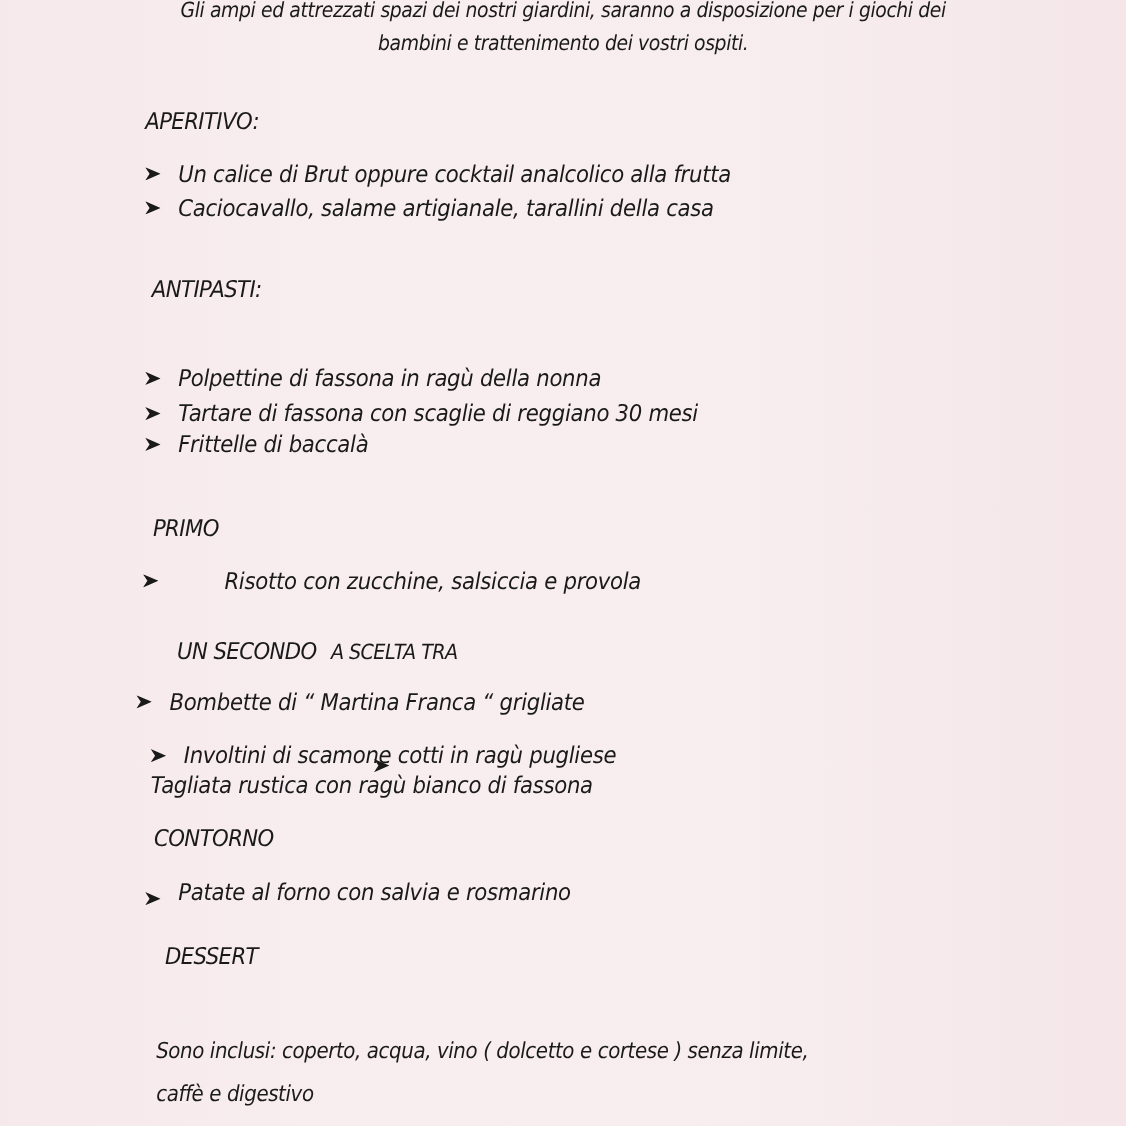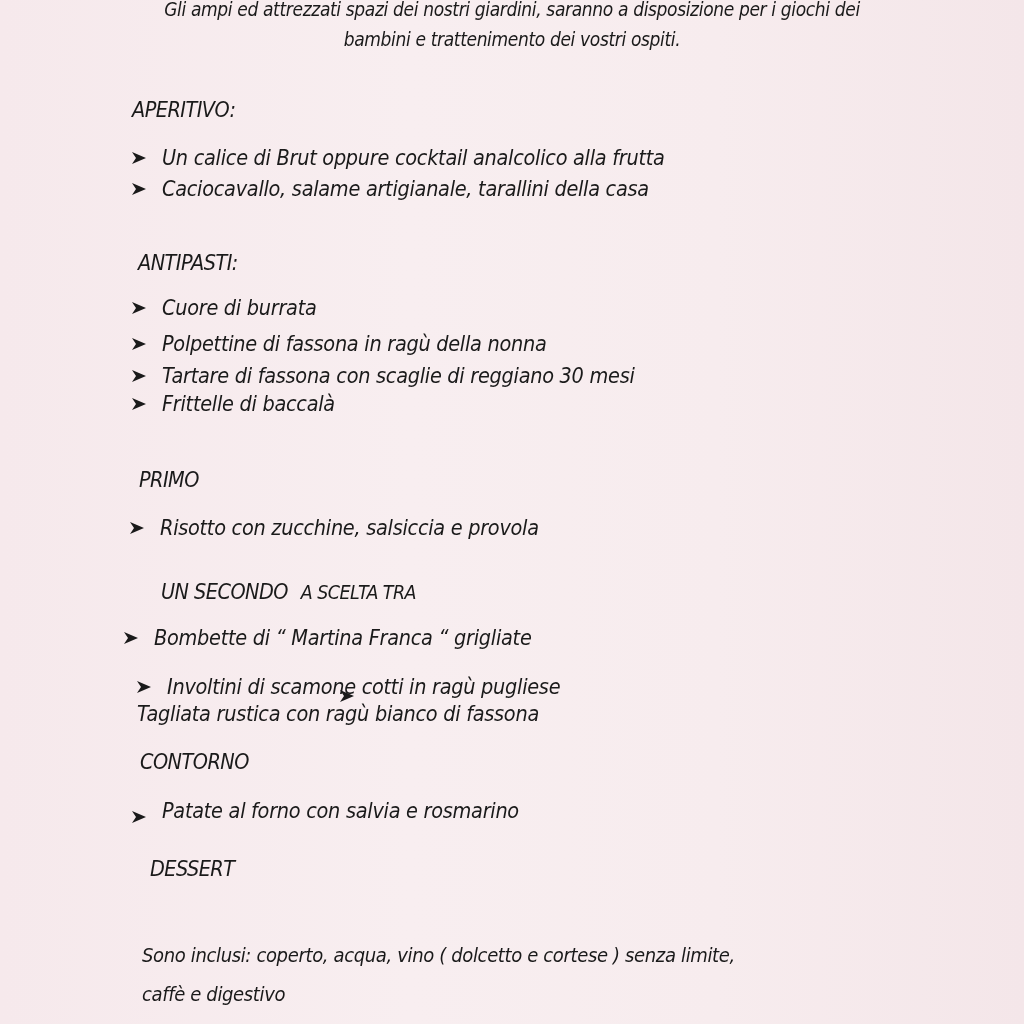--- a/index.html
+++ b/index.html
@@ -102,28 +102,20 @@
   <div class="item" style="left:132px; top:177px;">
     <span class="bullet">
         <svg width="14" height="12" viewBox="0 0 14 12">
           <path d="M0 0 L14 6 L0 12 L4 6 Z" fill="#1a1a1a"></path>
         </svg>
       </span>
     <span class="text">Caciocavallo, salame artigianale, tarallini della casa</span>
   </div>
 
   <div class="heading" style="left:138px; top:251px;">ANTIPASTI:</div>
-  <div class="item" style="left:132px; top:296px;">
-    <span class="bullet">
-        <svg width="14" height="12" viewBox="0 0 14 12">
-          <path d="M0 0 L14 6 L0 12 L4 6 Z" fill="#1a1a1a"></path>
-        </svg>
-      </span>
-    <span class="text">Cuore di burrata</span>
-  </div>
   <div class="item" style="left:132px; top:332px;">
     <span class="bullet">
         <svg width="14" height="12" viewBox="0 0 14 12">
           <path d="M0 0 L14 6 L0 12 L4 6 Z" fill="#1a1a1a"></path>
         </svg>
       </span>
     <span class="text">Polpettine di fassona in ragù della nonna</span>
   </div>
   <div class="item" style="left:132px; top:364px;">
     <span class="bullet">
@@ -136,21 +128,21 @@
   <div class="item" style="left:132px; top:392px;justify-content:flex-end;">
     <span class="bullet">
         <svg width="14" height="12" viewBox="0 0 14 12">
           <path d="M0 0 L14 6 L0 12 L4 6 Z" fill="#1a1a1a"></path>
         </svg>
       </span>
     <span class="text">Frittelle di baccalà</span>
   </div>
 
   <div class="heading" style="left:139px; top:468px;">PRIMO</div>
-  <div class="item" style="left:130px; top:516px;">
+  <div class="item" style="left:130px; top:516px;gap:44px;">
     <span class="bullet">
         <svg width="14" height="12" viewBox="0 0 14 12">
           <path d="M0 0 L14 6 L0 12 L4 6 Z" fill="#1a1a1a"></path>
         </svg>
       </span>
     <span class="text">Risotto con zucchine, salsiccia e provola</span>
   </div>
 
   <div class="heading" style="left:161px; top:580px;">
     <span>UN SECONDO</span><span class="sub">A SCELTA TRA</span>

